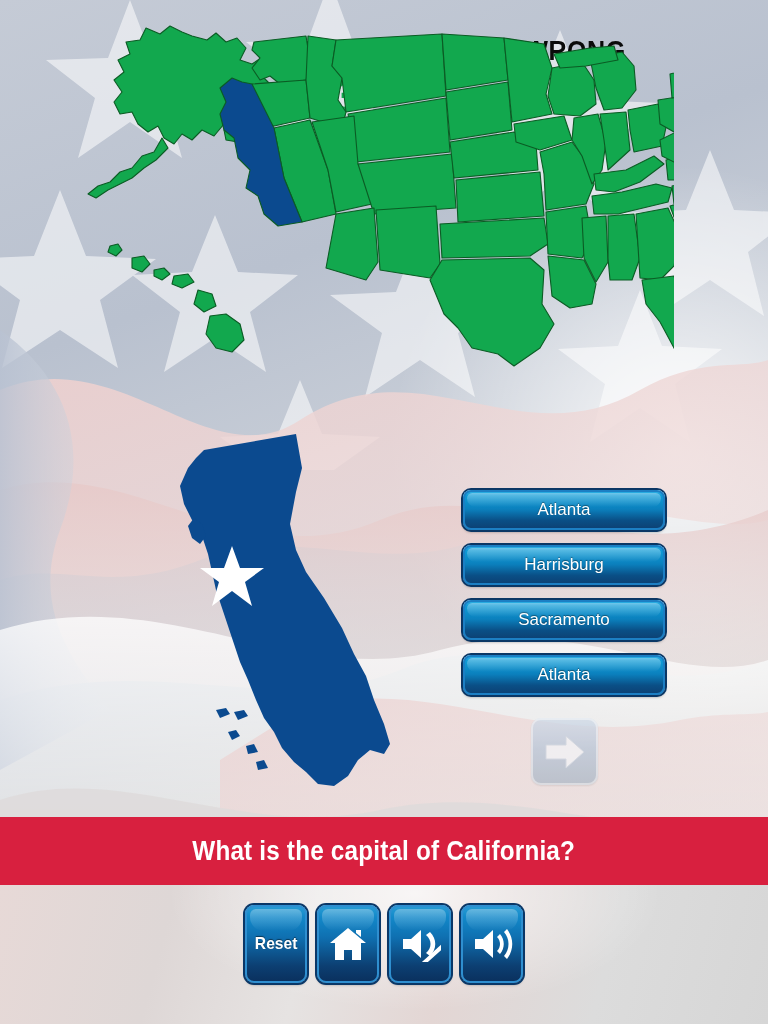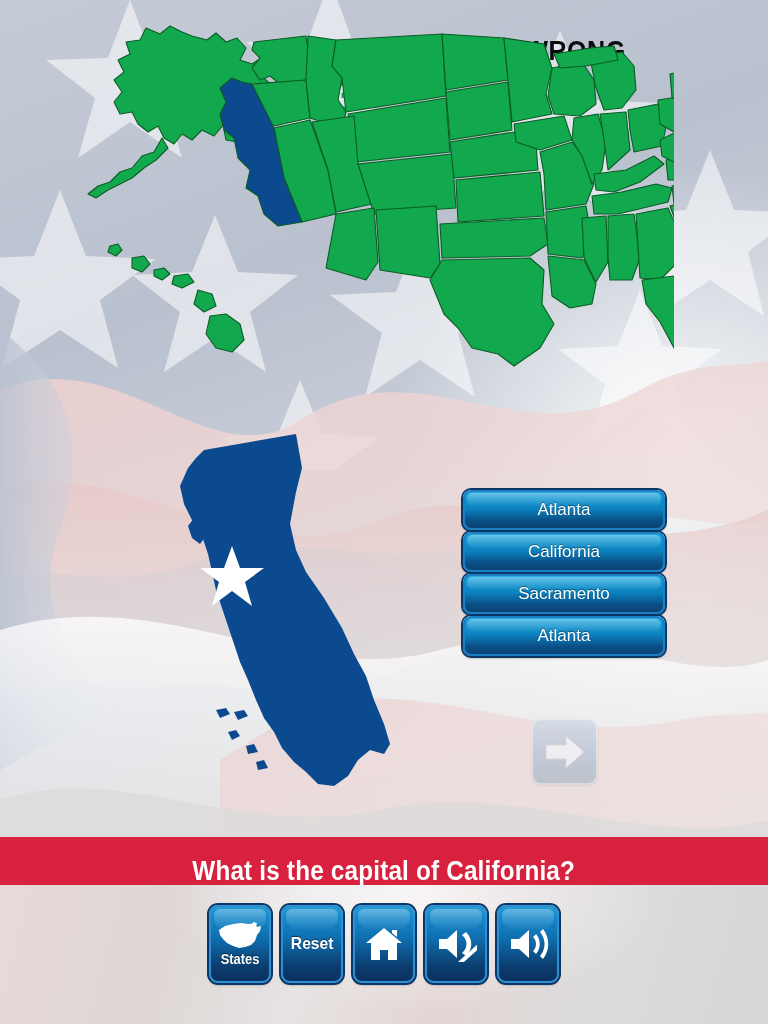--- a/index.html
+++ b/index.html
@@ -41,21 +41,21 @@
   .score-value.wrong   { color:#d81f3c; }
 
   
   .usmap-svg { position:absolute; left:74px; top:18px; width:600px; height:430px; }
   .statemap-svg { position:absolute; left:178px; top:432px; width:230px; height:365px; }
 
   
   .answers { position:absolute; left:463px; top:490px; width:202px; }
   .ans-btn {
     position:relative; display:block; width:202px; height:40px;
-    margin-bottom:2px; border:none; cursor:pointer;
+    margin-bottom:15px; border:none; cursor:pointer;
     border-radius:8px;
     background:linear-gradient(#3cb8ea 0%,#0e9bd6 14%,#0b80bd 48%,#0a4f86 76%,#0d3f71 100%);
     box-shadow:
       inset 0 0 0 2px #1c7fc4,
       inset 0 1px 0 rgba(255,255,255,.55),
       0 0 0 2px #0b3765,
       0 2px 3px rgba(0,0,0,.35);
     color:#fff; font-size:17px; font-family:"Liberation Sans", sans-serif;
     text-shadow:0 -1px 1px rgba(0,0,0,.45);
     line-height:40px; text-align:center;
@@ -73,21 +73,21 @@
     border-radius:10px; border:none; cursor:pointer;
     background:linear-gradient(#cfdae8 0%,#b7c6d8 45%,#aab6c4 100%);
     box-shadow:inset 0 0 0 2px rgba(255,255,255,.5), 0 1px 2px rgba(0,0,0,.12);
     opacity:.72;
     display:flex; align-items:center; justify-content:center;
   }
 
   
   .question-bar {
     position:absolute; left:0; top:817px; width:768px; height:68px;
-    background:#d8203f; display:flex; align-items:center; justify-content:center;margin-top:20px;
+    background:#d8203f; display:flex; align-items:center; justify-content:center;
   }
   .question-text {
     color:#fff; font-size:27px; font-weight:bold;
     font-family:"Liberation Sans", sans-serif;
     transform:scaleX(.9); transform-origin:center;
     letter-spacing:.2px;
   }
 
   
   .toolbar-bg {
@@ -265,45 +265,38 @@
       <path d="M56,280 L66,278 L70,284 L60,288 Z"></path>
       <path d="M50,300 L58,298 L62,304 L54,308 Z"></path>
       <path d="M68,314 L76,312 L80,320 L70,322 Z"></path>
       <path d="M78,330 L86,328 L90,336 L80,338 Z"></path>
     </g>
     <polygon fill="#ffffff" points="54,114 62,136 86,136 67,150 74,174 54,159 34,174 41,150 22,136 46,136"></polygon>
   </svg>
 
   <div class="answers">
     <button class="ans-btn">Atlanta</button>
-    <button class="ans-btn">California</button>
+    <button class="ans-btn">Harrisburg</button>
     <button class="ans-btn">Sacramento</button>
     <button class="ans-btn">Atlanta</button>
   </div>
 
   <button class="next-btn">
     <svg width="42" height="36" viewBox="0 0 42 36">
       <polygon points="2,11 22,11 22,2 40,18 22,34 22,25 2,25" fill="#f2f4f7" stroke="#c9d4e0" stroke-width="1"></polygon>
     </svg>
   </button>
 
   <div class="question-bar">
     <div class="question-text">What is the capital of California?</div>
   </div>
 
   <div class="toolbar-bg"></div>
   <div class="toolbar">
 
-    <button class="tb-btn">
-      <svg class="tb-icon" width="46" height="30" viewBox="0 0 46 30">
-        <path fill="#ffffff" d="M2,9 L8,5 L16,3 L24,2 L32,3 L38,2 L40,6 L44,5 L43,10 L40,14 L38,20 L34,24 L28,26 L22,27 L16,25 L10,22 L6,18 L3,14 Z"></path>
-        <path fill="#ffffff" d="M36,1 L40,2 L39,5 L36,4 Z"></path>
-      </svg>
-      <span class="tb-label">States</span>
-    </button>
 
     <button class="tb-btn">
       <span class="tb-label reset-label">Reset</span>
     </button>
 
     <button class="tb-btn">
       <svg class="tb-icon" width="40" height="36" viewBox="0 0 40 36">
         <path fill="#ffffff" d="M20,2 L38,17 L33,17 L33,34 L24,34 L24,24 L16,24 L16,34 L7,34 L7,17 L2,17 Z"></path>
         <path fill="#ffffff" d="M28,4 L33,4 L33,11 L28,7 Z"></path>
       </svg>

